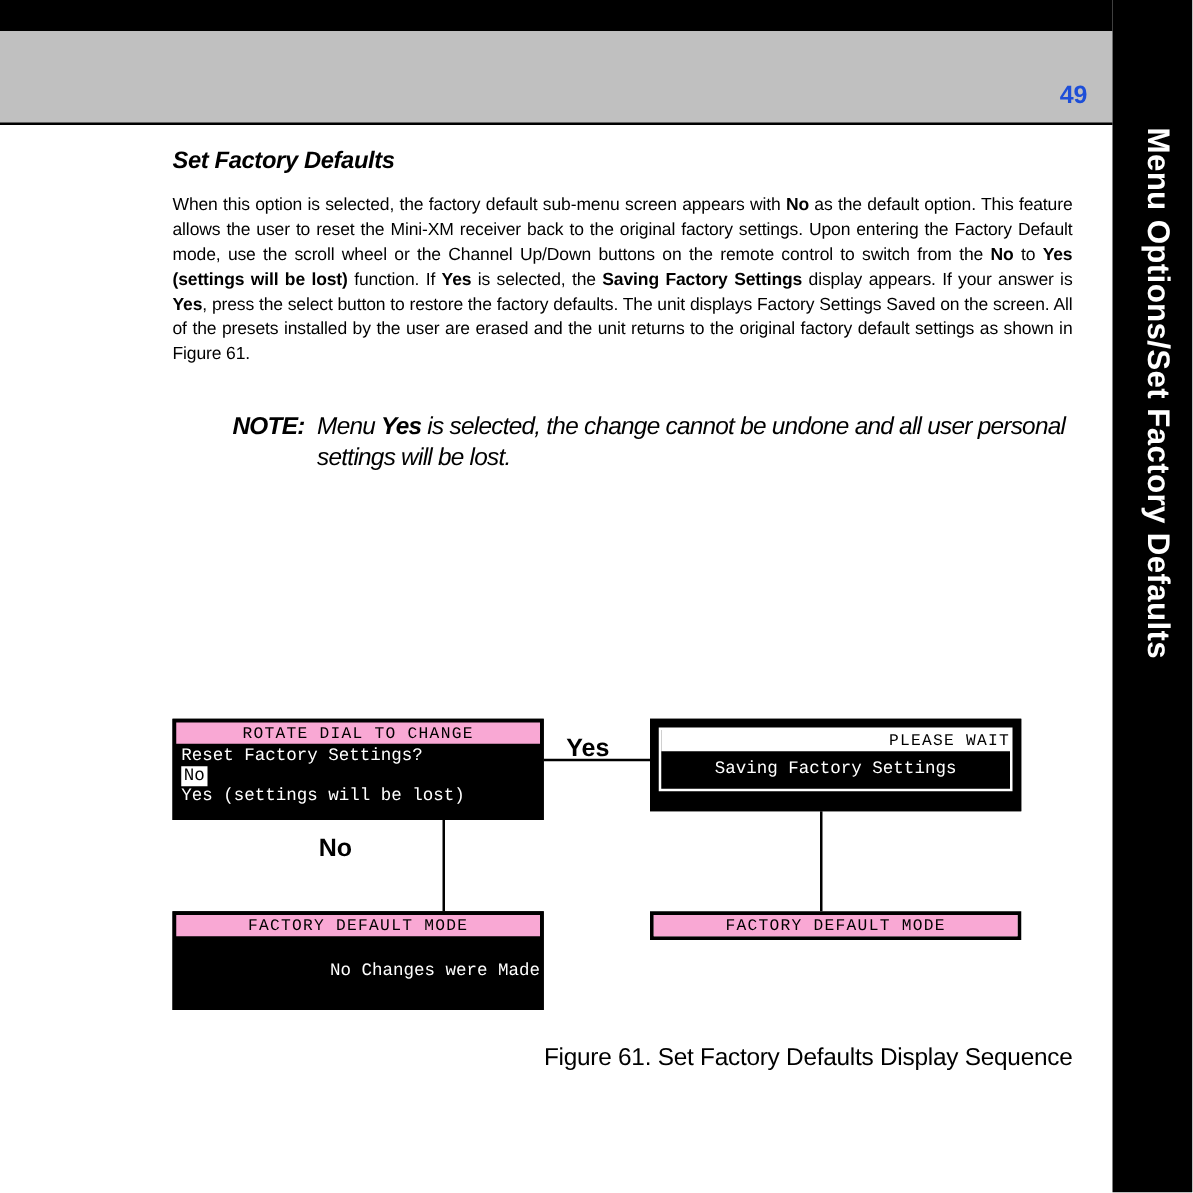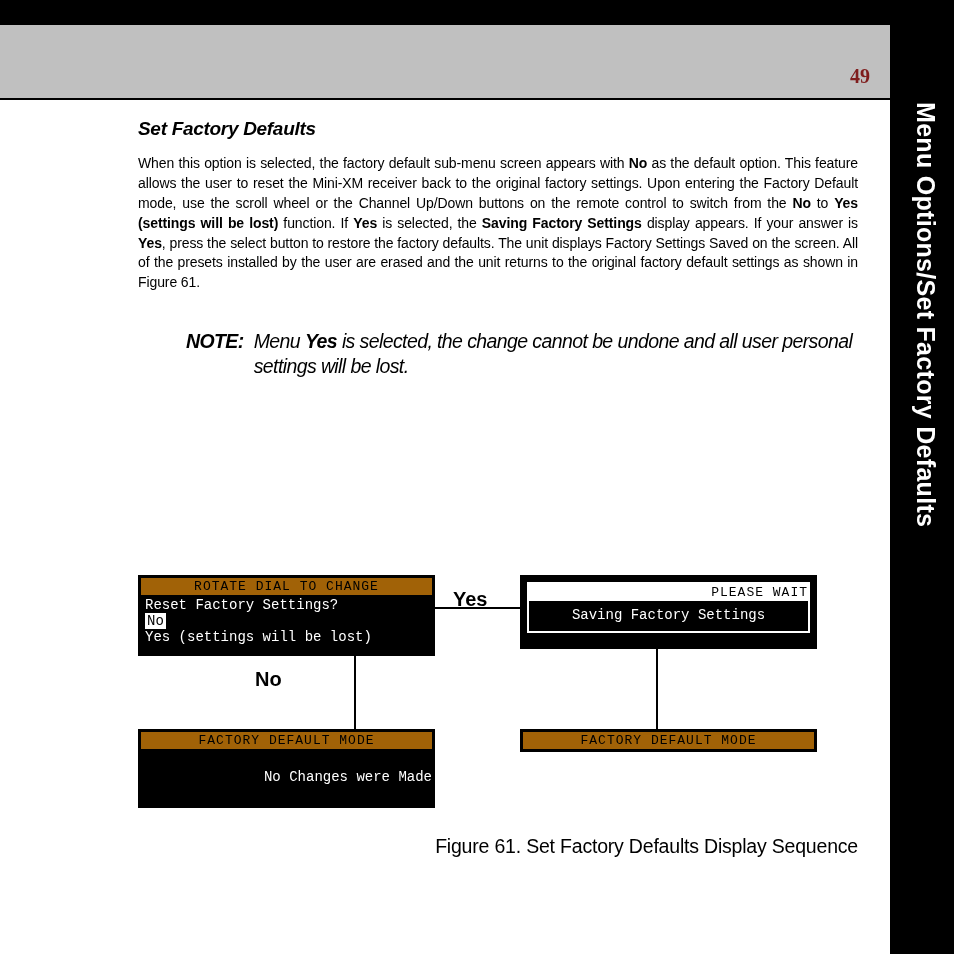--- a/index.html
+++ b/index.html
@@ -1,32 +1,32 @@
 <!DOCTYPE html>
 <html><head>
 <meta charset="utf-8">
 <style>
   * { box-sizing: border-box; margin: 0; padding: 0; }
   html, body { width: 954px; height: 954px; background: #fff; font-family: Verdana, Geneva, sans-serif; }
   .page { position: relative; width: 954px; height: 954px; background: #fff; }
   .top-bar { position: absolute; left: 0; top: 0; width: 890px; height: 25px; background: #000; }
   .top-grey { position: absolute; left: 0; top: 25px; width: 890px; height: 75px; background: #c0c0c0; border-bottom: 2px solid #000; }
-  .page-number { position: absolute; right: 20px; top: 40px; font-weight: 900; font-size: 20px; color: #7f1d1d; font-family: Liberation Serif, serif; }
+  .page-number { position: absolute; right: 20px; top: 40px; font-weight: 900; font-size: 20px; color: #1d4ed8; }
   .side-tab { position: absolute; right: 0; top: 0; width: 64px; height: 954px; background: #000; }
   .side-tab-text { position: absolute; right: 14px; top: 102px; color: #fff; font-weight: 900; font-size: 25px; writing-mode: vertical-rl; letter-spacing: 0.3px; white-space: nowrap; }
   .content { position: absolute; left: 138px; top: 118px; width: 720px; }
   .heading { font-weight: 900; font-style: italic; font-size: 19px; margin-bottom: 14px; letter-spacing: -0.3px; }
   .body { font-size: 14px; line-height: 1.42; text-align: justify; letter-spacing: -0.1px; }
   .note-row { display: flex; margin-top: 36px; font-size: 19.5px; font-style: italic; letter-spacing: -0.6px; line-height: 1.25; }
   .note-label { font-weight: 900; margin-right: 10px; flex: 0 0 auto; margin-left: 48px; }
   .note-text { flex: 1; }
 
   .diagram { position: absolute; left: 138px; top: 575px; width: 720px; height: 300px; }
   .lcd { position: absolute; border: 3px solid #000; background: #000; font-family: "Courier New", monospace; font-size: 14px; }
-  .lcd-title { background: #a16207; color: #000; text-align: center; padding: 1px 0; letter-spacing: 1px; font-size: 13px; }
+  .lcd-title { background: #f9a8d4; color: #000; text-align: center; padding: 1px 0; letter-spacing: 1px; font-size: 13px; }
   .lcd-body { color: #fff; padding: 2px 4px; min-height: 58px; }
   .lcd-inner { border: 2px solid #fff; margin: 4px; background: #000; }
   .lcd-inner-title { background: #fff; color: #000; text-align: right; padding: 1px 0; letter-spacing: 1px; font-size: 13px; }
   .lcd-inner-body { text-align: center; padding: 6px 0 8px; color: #fff; }
   .sel { background: #fff; color: #000; padding: 0 2px; }
   .lcd-center { color: #fff; text-align: right; padding: 20px 0; }
   .arrow-label { position: absolute; font-weight: 900; font-size: 20px; }
   .conn { position: absolute; background: #000; }
   .caption { position: absolute; left: 138px; top: 835px; width: 720px; text-align: right; font-weight: 400; font-size: 19.5px; letter-spacing: -0.2px; }
 </style>

